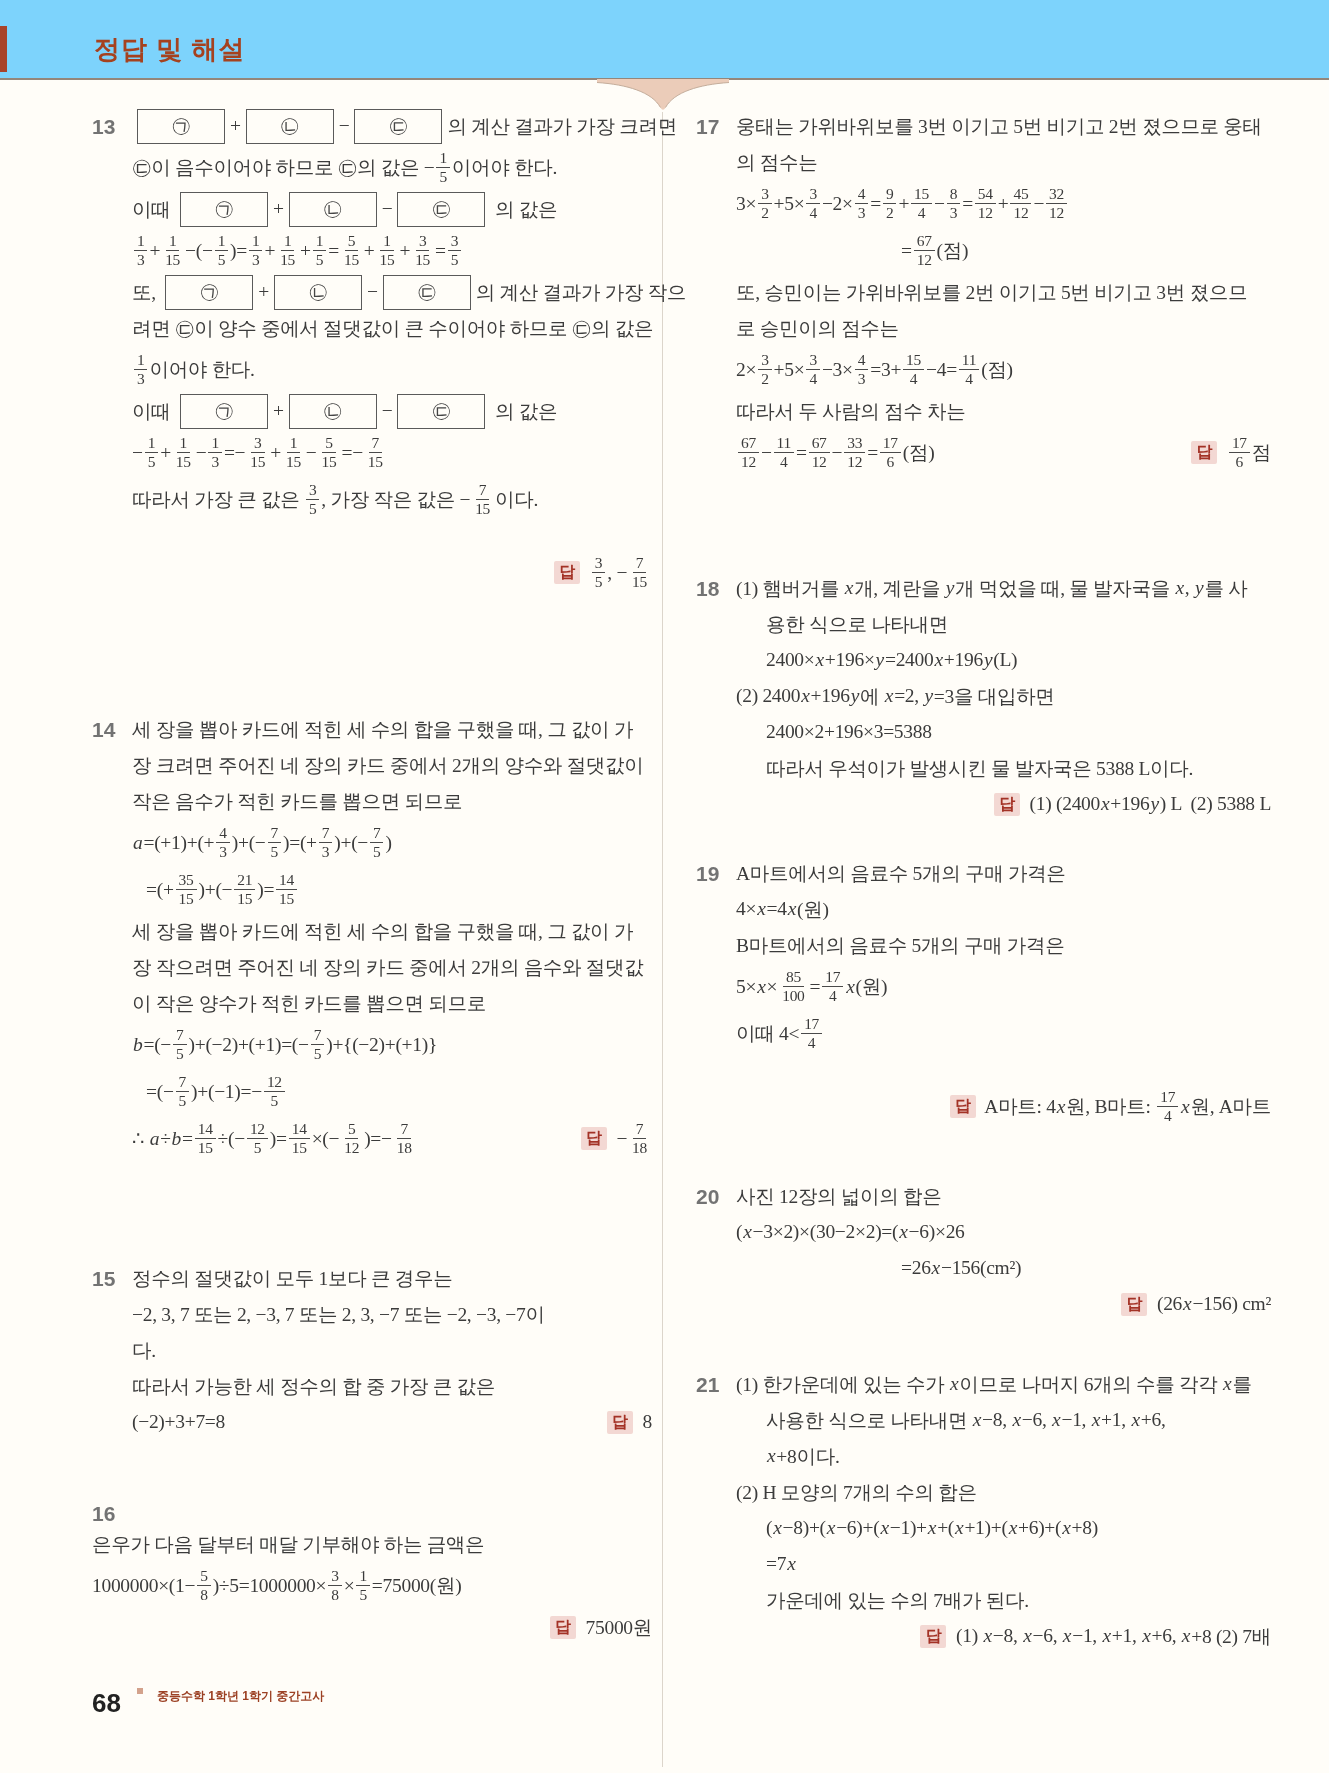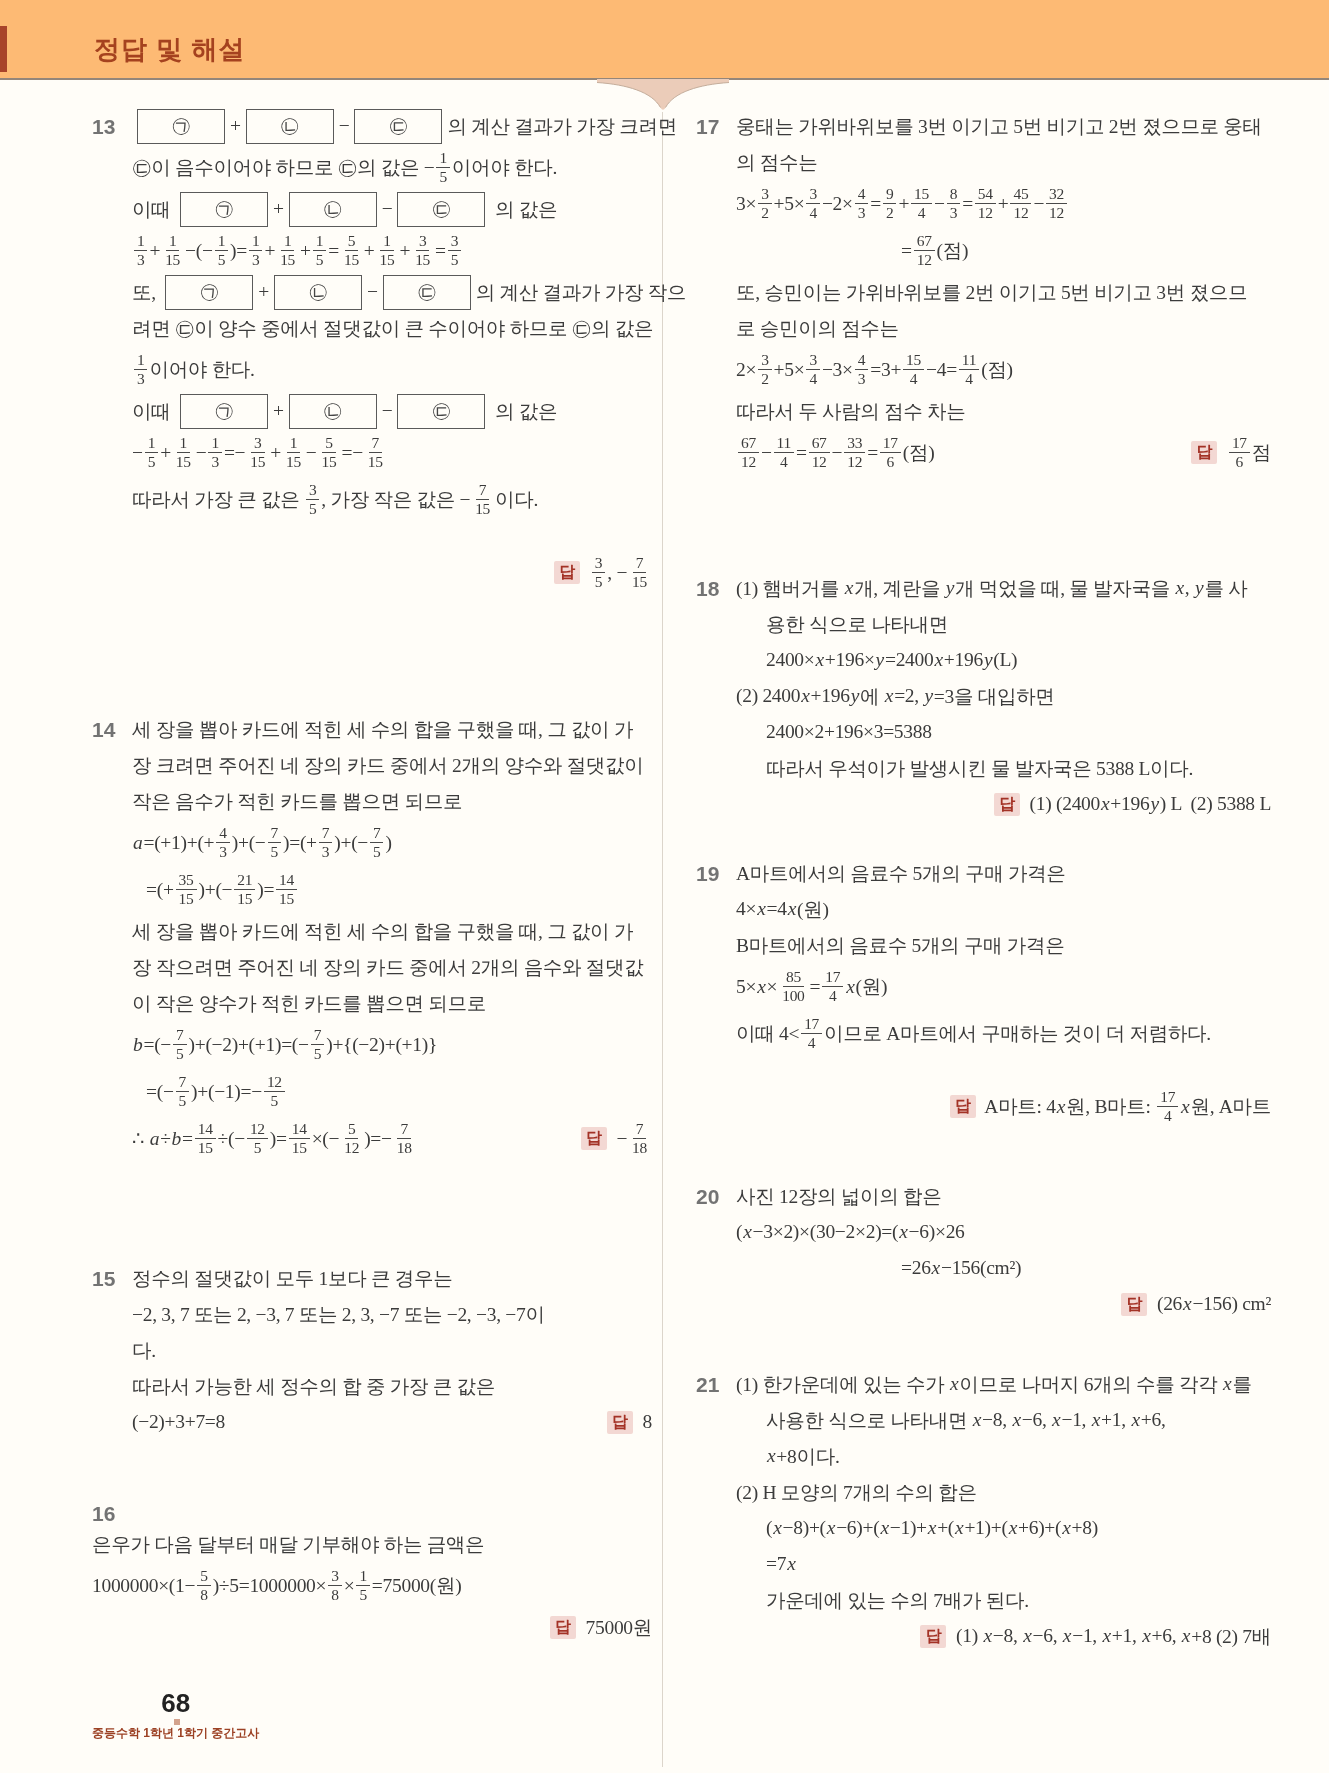--- a/index.html
+++ b/index.html
@@ -5,21 +5,21 @@
   html,body{margin:0;padding:0;}
   body{
     width:1329px;height:1773px;position:relative;overflow:hidden;
     background:#fffdf8;
     font-family:"Liberation Serif","DejaVu Serif",serif;
     color:#3b3b3b;
   }
   
   .band{
     position:absolute;top:0;left:0;right:0;height:78px;
-    background:#fdba74;border-bottom:2px solid #94867a;
+    background:#7dd3fc;border-bottom:2px solid #94867a;
   }
   .accent{
     position:absolute;left:0;top:26px;width:7px;height:46px;background:#a8432a;
   }
   .title{
     position:absolute;left:94px;top:32px;margin:0;
     font-family:"Liberation Sans","DejaVu Sans",sans-serif;
     font-size:26px;font-weight:bold;color:#a5421f;letter-spacing:1px;
   }
   
@@ -74,21 +74,21 @@
   .badge{
     display:inline-flex;align-items:center;justify-content:center;
     background:#f3d8d3;color:#a33226;
     font-family:"Liberation Sans","DejaVu Sans",sans-serif;
     font-weight:bold;font-size:16px;
     width:26px;height:23px;border-radius:2px;margin-right:5px;flex:none;
   }
   
   .footer{
     position:absolute;left:92px;top:1688px;
-    display:flex;align-items:center;flex-direction:column;
+    display:flex;align-items:flex-start;
   }
   .pageno{
     font-family:"Liberation Sans","DejaVu Sans",sans-serif;
     font-size:26px;font-weight:bold;color:#222;
   }
   .fdot{width:6px;height:6px;background:#d3a28c;margin:0 14px 0 16px;}
   .ftitle{
     font-family:"Liberation Sans","DejaVu Sans",sans-serif;
     font-size:12px;font-weight:bold;color:#9c4124;
   }
@@ -471,21 +471,20 @@
             <span>×</span>
             <span class="frac"><span class="num">85</span><span class="den">100</span></span>
             <span>=</span>
             <span class="frac"><span class="num">17</span><span class="den">4</span></span>
             <span class="var">x</span>
             <span>(원)</span>
           </div>
           <div class="line hasf">
             <span>이때 4&lt;</span>
             <span class="frac"><span class="num">17</span><span class="den">4</span></span>
-            <span>이므로 A마트에서 구매하는 것이 더 저렴하다.</span>
           </div>
           <div class="sp"></div>
           <div class="line hasf">
             <span class="right"><span class="badge">답</span><span> A마트: 4</span><span class="var">x</span><span>원, B마트: </span><span class="frac"><span class="num">17</span><span class="den">4</span></span><span class="var">x</span><span>원, A마트</span></span>
           </div>
         </div>
       </div>
       <div class="problem" data-num="20">
         <div class="pnum">20</div>
         <div class="pbody">

